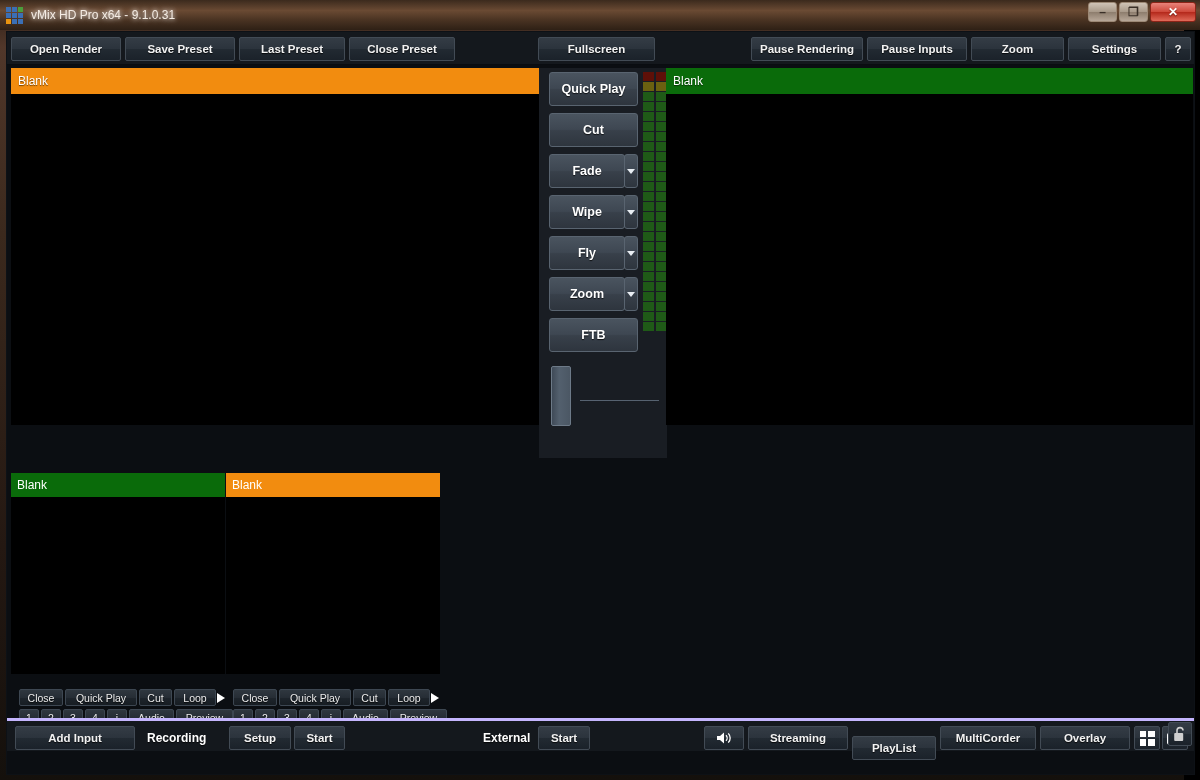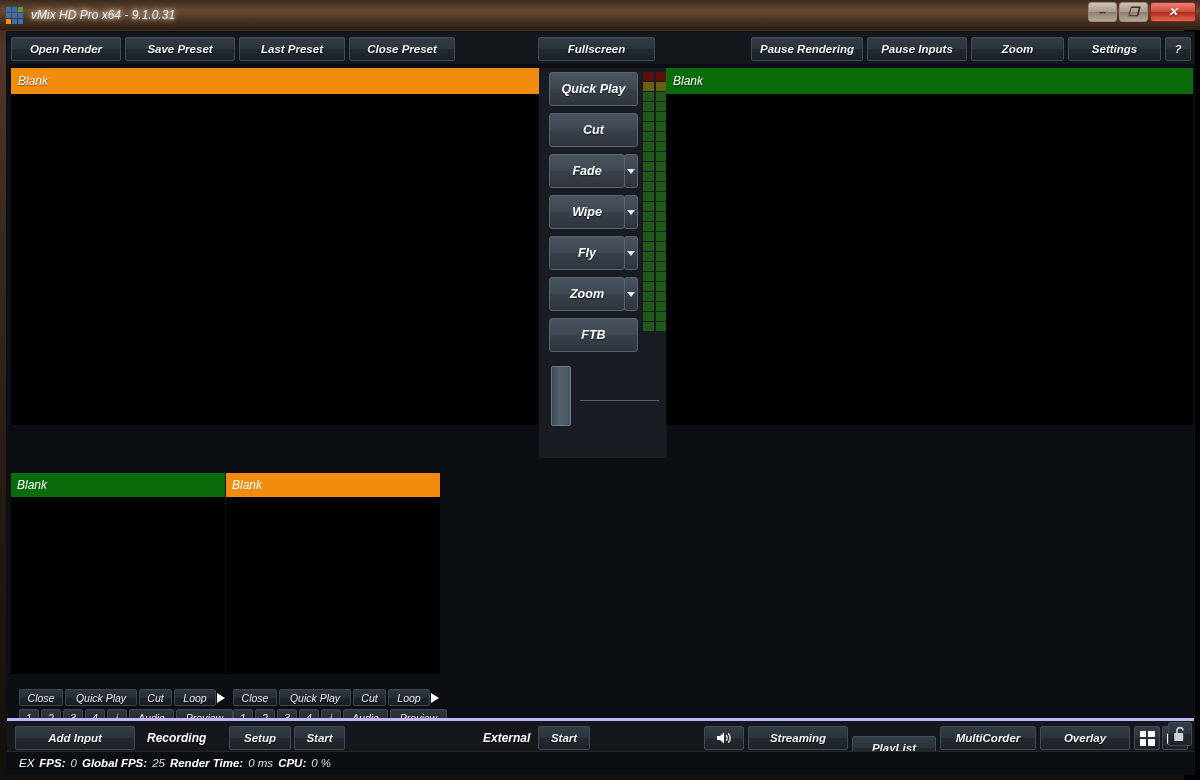--- a/index.html
+++ b/index.html
@@ -9,21 +9,20 @@
     background: #000;
     overflow: hidden;
   }
 
   
   #window {
     position: relative;
     width: 1184px; height: 780px;
     background: linear-gradient(to bottom, #2a1d14 0%, #51372a 6%, #3b291d 30%, #241812 70%, #14100c 100%);
     padding: 10px;
-    font-style: italic;
   }
   #titlebar {
     position: absolute; left: 0; top: 0; width: 1200px; height: 30px;
     background: linear-gradient(to bottom, #3b2a1d 0%, #6a4a33 35%, #4b3423 65%, #2e2015 100%);
     display: flex; align-items: center;
   }
   #titlebar-left { display: flex; align-items: center; padding-left: 6px; }
   .vmix-logo {
     width: 17px; height: 17px;
     display: grid; grid-template-columns: repeat(3,1fr); grid-template-rows: repeat(3,1fr);
@@ -427,26 +426,15 @@
 
     </div>
 
     <div class="btn" style="position:absolute; right:2px; bottom:28px; width:24px; height:24px;">
       <svg width="14" height="16" viewBox="0 0 14 16">
         <path d="M4 7 V4.6 A3 3 0 0 1 10 4.6" fill="none" stroke="#cfcfcf" stroke-width="1.6"></path>
         <rect x="1.2" y="7" width="9" height="8" rx="1" fill="#cfcfcf"></rect>
       </svg>
     </div>
 
-    <div id="statusbar">
-      <span>EX</span>
-      <span class="st-key">FPS:</span>
-      <span class="st-val">0</span>
-      <span class="st-key">Global FPS:</span>
-      <span class="st-val">25</span>
-      <span class="st-key">Render Time:</span>
-      <span class="st-val">0 ms</span>
-      <span class="st-key">CPU:</span>
-      <span class="st-val">0 %</span>
-    </div>
 
   </div>
 </div>
 
 </body></html>

